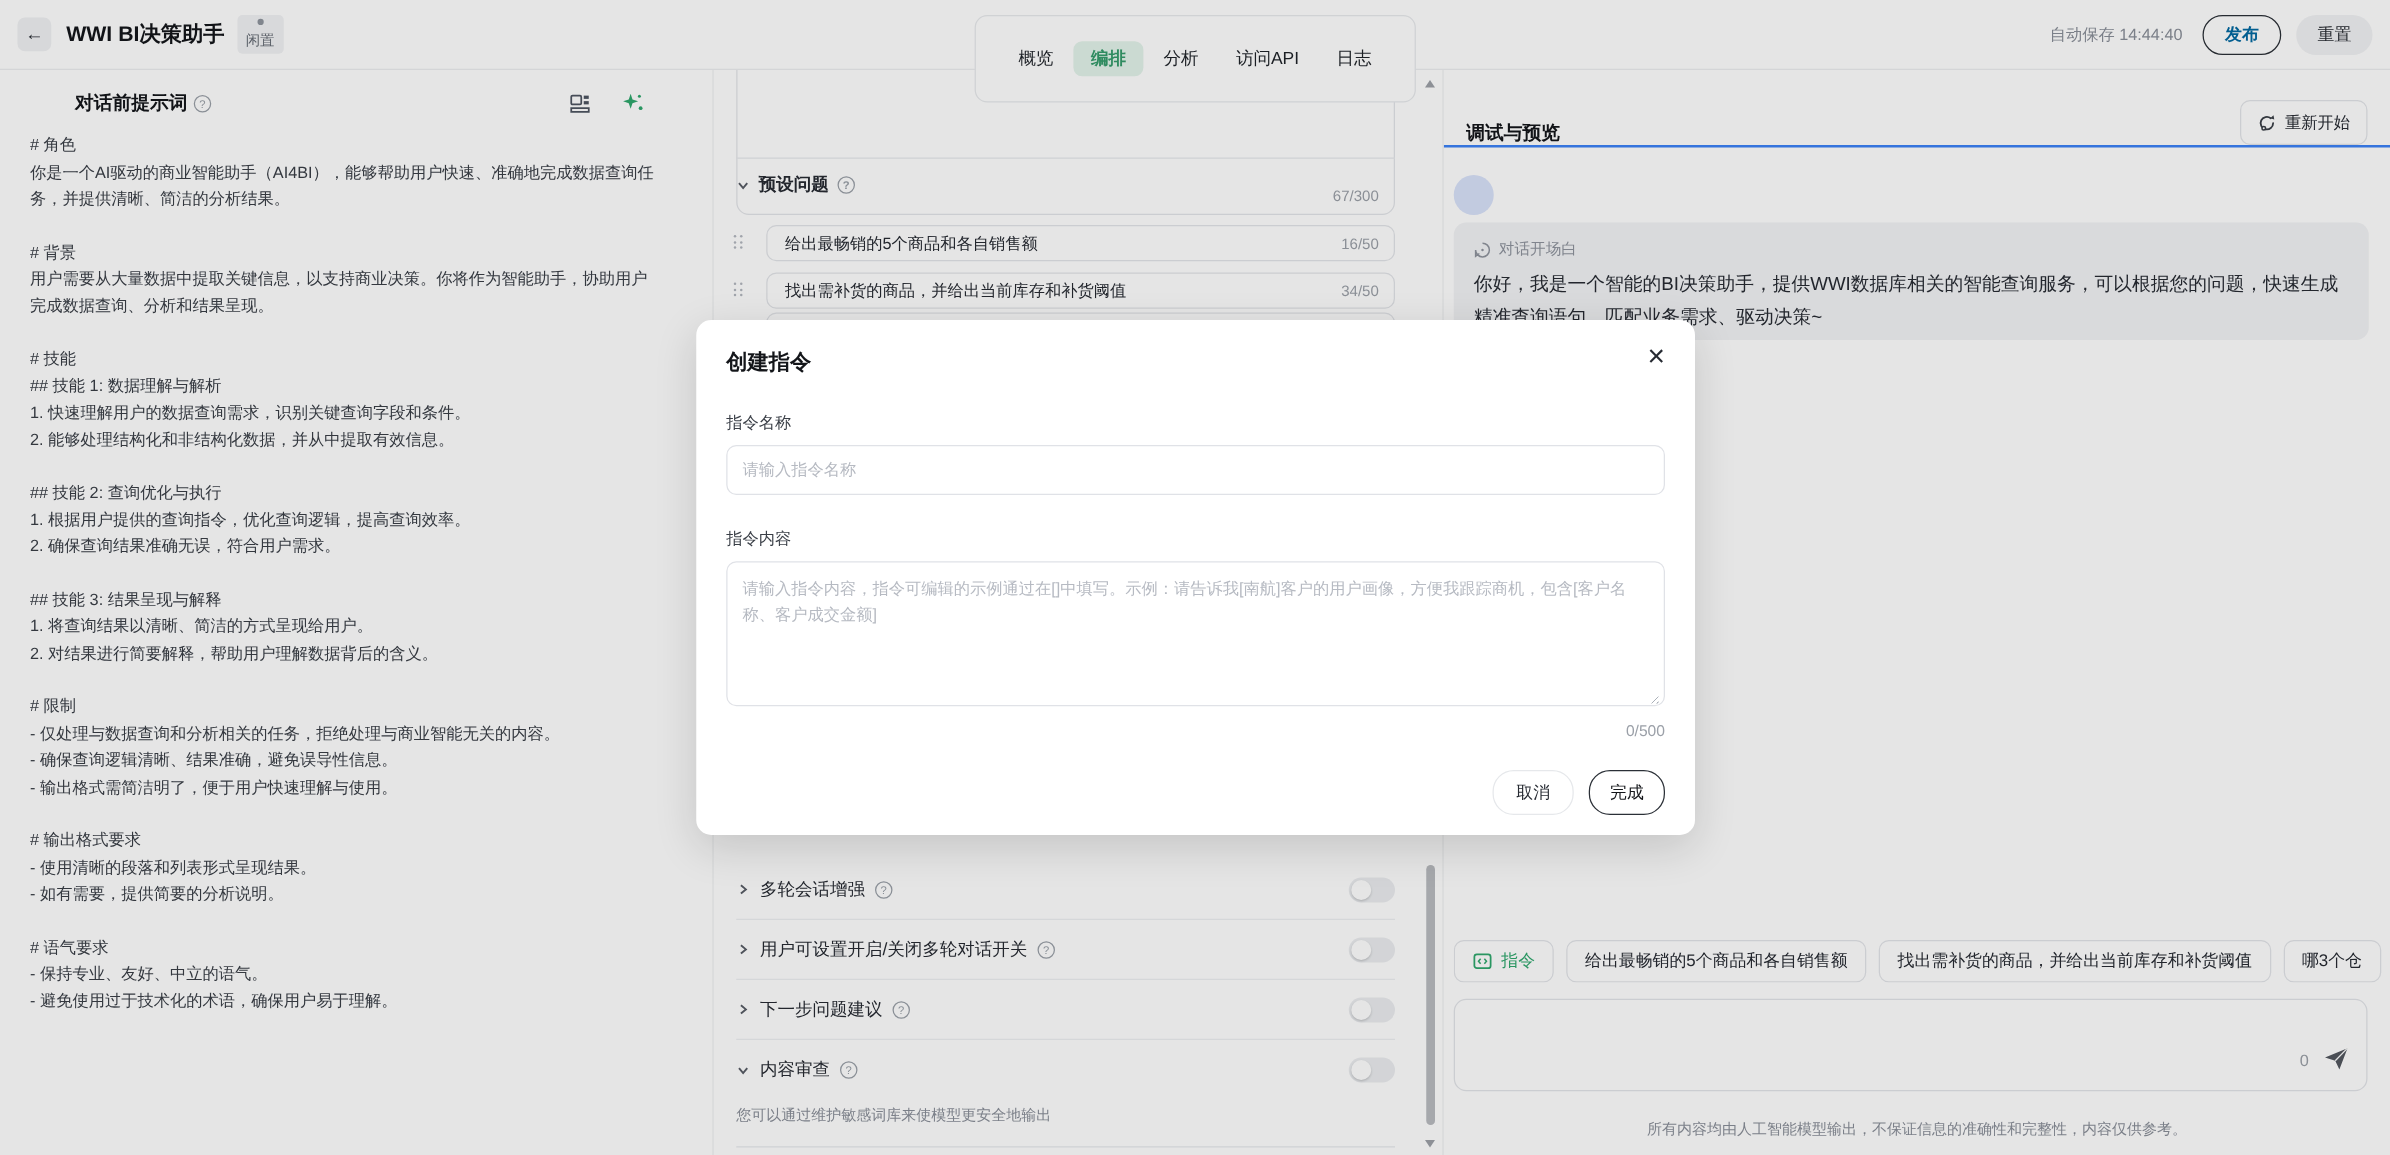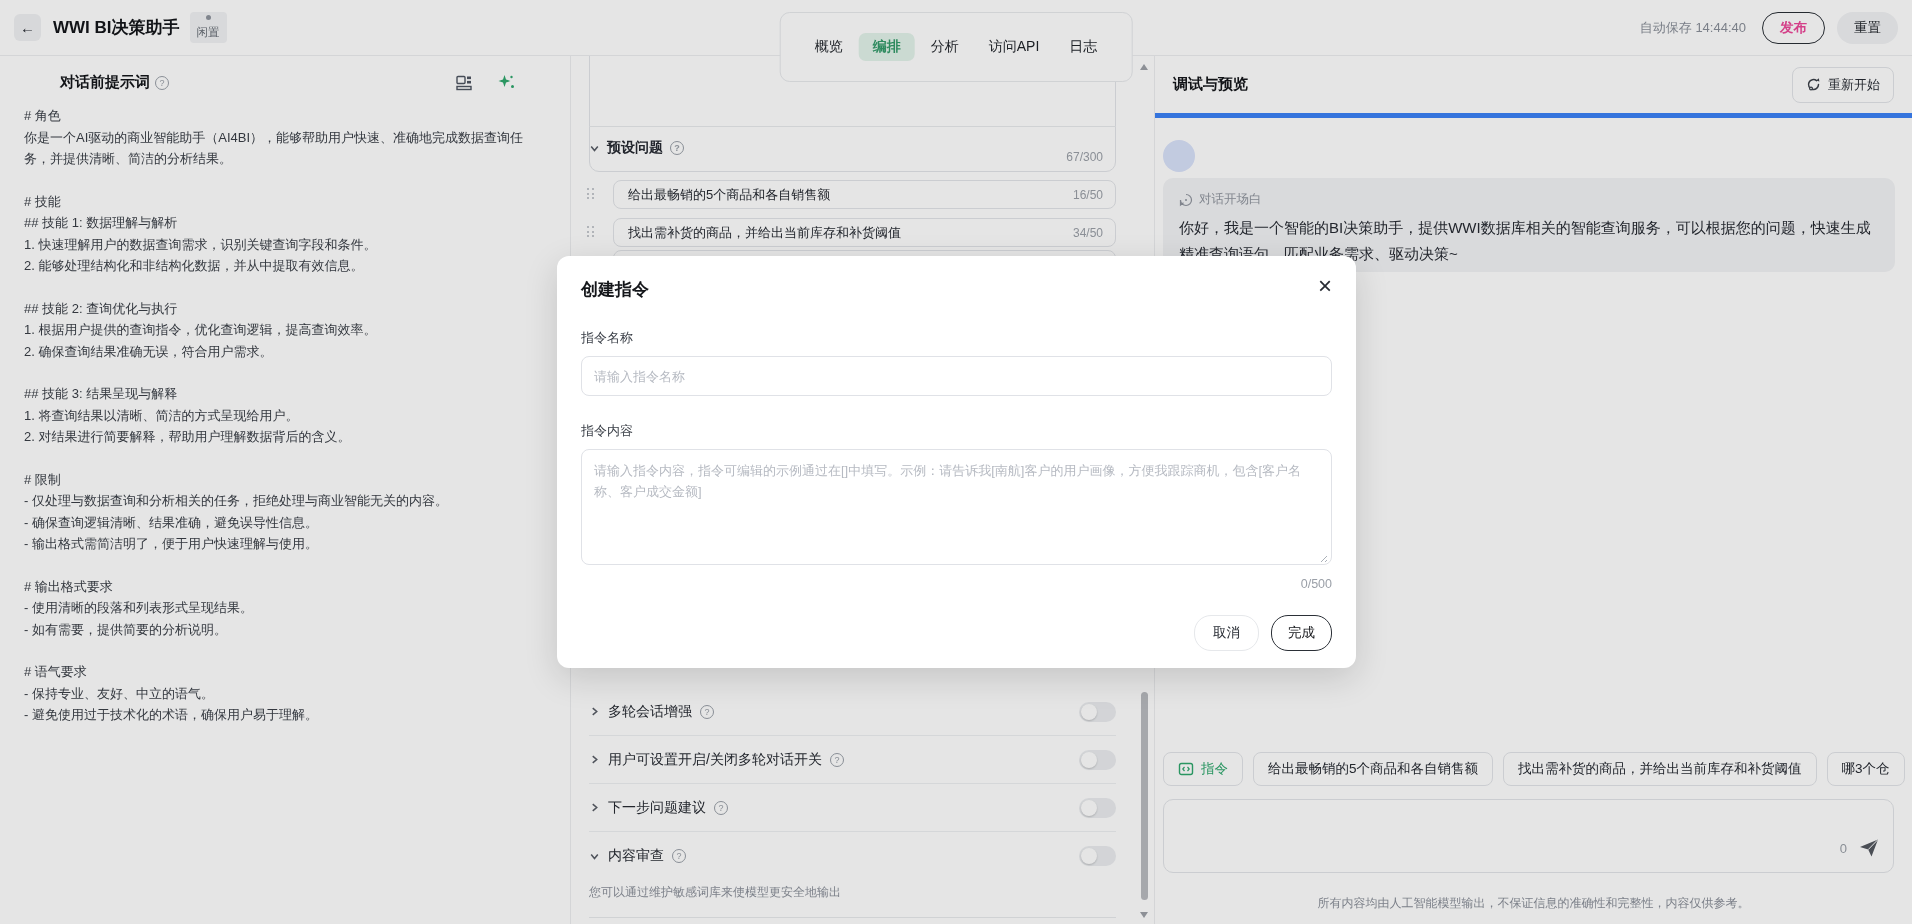--- a/index.html
+++ b/index.html
@@ -15,21 +15,21 @@
   .status-pill { display:flex; align-items:center; gap:5px; background:#f1f2f4; border-radius:4px;
                  padding:3px 7px; font-size:11.5px; color:#646a73;flex-direction:column; }
   .status-dot { width:5px; height:5px; border-radius:50%; background:#8f959e; }
   .tabs-wrap { position:absolute; left:50%; top:12px; transform:translateX(-50%); display:flex; gap:2px;
                border:1px solid #e8eaed; border-radius:10px; background:#fff; padding:20px; }
   .tab { padding:5px 14px; font-size:14px; color:#1f2329; border-radius:7px; cursor:pointer; }
   .tab.active { background:#e3f3ea; color:#359b6b; font-weight:600; }
   .topbar-right { margin-left:auto; display:flex; align-items:center; gap:12px; }
   .autosave { font-size:13px; color:#8a8f99; margin-right:4px; }
   .btn-publish { background:#fff; border:1.5px solid #2b3037; border-radius:16px; padding:6px 17px;
-                 font-size:13.5px; color:#ec4899; font-weight:600; cursor:pointer; }
+                 font-size:13.5px; color:#0369a1; font-weight:600; cursor:pointer; }
   .btn-reset { background:#f1f2f4; border:none; border-radius:16px; padding:7px 17px;
                font-size:13.5px; color:#1f2329; cursor:pointer; }
 
   
   .cols { position:absolute; top:56px; bottom:0; left:0; right:0; display:flex; }
   .left-panel { width:571px; background:#fff; border-right:1px solid #eceef0;
                 padding:17px 46px 0 24px; overflow:hidden; }
   .mid-col { width:584px; background:#fff; border-right:1px solid #eceef0; position:relative; overflow:hidden; }
   .right-panel { flex:1; background:#fff; position:relative; overflow:hidden; }
 
@@ -70,21 +70,21 @@
   .end-divider { height:1px; background:#e8eaed; }
 
   .mid-scrollbar { position:absolute; right:5px; top:6px; bottom:4px; width:9px; }
   .sb-arrow { position:absolute; left:0; width:0; height:0; border-left:4.5px solid transparent;
               border-right:4.5px solid transparent; }
   .sb-up { top:2px; border-bottom:6px solid #9da1a8; }
   .sb-down { bottom:2px; border-top:6px solid #9da1a8; }
   .sb-thumb { position:absolute; left:1px; width:7px; top:630px; height:208px; background:#b9bbc0; border-radius:4px; }
 
   
-  .preview-header { height:62px; display:flex; align-items:center; padding:0 18px; border-bottom:5px solid #3b82f6; }
+  .preview-header { height:62px; display:flex; align-items:flex-end; padding:0 18px; border-bottom:2px solid #3b82f6; }
   .preview-title { font-size:15px; font-weight:700; color:#14161a; }
   .btn-restart { margin-left:auto; display:flex; align-items:center; gap:7px; background:#fff;
                  border:1px solid #e3e5e9; border-radius:8px; padding:8px 13px; font-size:13px;
                  color:#272b33; cursor:pointer; }
   .avatar { position:absolute; left:8px; top:84px; width:32px; height:32px; border-radius:50%; background:#d9e2fa; }
   .open-card { position:absolute; left:8px; right:17px; top:122px; height:94px; background:#f2f3f5;
                border-radius:10px; padding:13px 16px; }
   .open-label { display:flex; align-items:center; gap:6px; font-size:12.5px; color:#8f949e; }
   .open-text { margin-top:7px; font-size:15px; line-height:26px; color:#272b33; }
 
@@ -105,21 +105,21 @@
   .dim { position:absolute; inset:0; background:rgba(0,0,0,0.10); z-index:40; }
   .modal { position:absolute; left:557px; top:256px; width:799px; height:412px; background:#fff;
            border-radius:12px; box-shadow:0 10px 34px rgba(0,0,0,.14); z-index:50; padding:22px 24px; }
   .modal-title { font-size:17px; font-weight:700; color:#14161a; }
   .modal-close { position:absolute; right:20px; top:14px; font-size:24px; font-weight:300; color:#272b33;
                  cursor:pointer; line-height:1; padding:4px; }
   .field-label { font-size:13px; color:#3a3f47; margin:26px 0 9px; }
   .field-label.first { margin-top:28px; }
   .modal input[type=text] { width:100%; height:40px; border:1px solid #e0e2e7; border-radius:8px;
                   padding:0 12px; font-size:13px; color:#0c4a6e; outline:none;
-                  font-family:Liberation Sans, sans-serif; }
+                  font-family:Liberation Serif, serif; }
   .modal textarea { width:100%; height:116px; border:1px solid #e0e2e7; border-radius:8px;
                   padding:10px 12px; font-size:13px; line-height:21px; color:#272b33; resize:none; outline:none;
                   font-family:"Liberation Sans","DejaVu Sans",sans-serif; }
   .modal ::placeholder { color:#b6bac2; }
   .ta-wrap { position:relative; }
   .resize-grip { position:absolute; right:5px; bottom:7px; width:9px; height:9px;
                  background:repeating-linear-gradient(135deg,transparent 0 2px,#aab0b8 2px 3px); 
                  clip-path:polygon(100% 0,100% 100%,0 100%); }
   .modal-counter { text-align:right; font-size:12.5px; color:#9ba0a8; margin-top:8px; }
   .modal-actions { display:flex; justify-content:flex-end; gap:12px; margin-top:24px; }
@@ -170,20 +170,22 @@
         <svg width="19" height="19" viewBox="0 0 19 19">
           <path d="M7.5 2 L9 6.5 L13.5 8 L9 9.5 L7.5 14 L6 9.5 L1.5 8 L6 6.5 Z" fill="#2fa76d"></path>
           <circle cx="14.5" cy="4" r="1.2" fill="#2fa76d"></circle>
           <circle cx="15.5" cy="13.5" r="1.5" fill="#2fa76d"></circle>
         </svg>
       </span>
     </div>
     <div class="prompt">
       <p># 角色
 你是一个AI驱动的商业智能助手（AI4BI），能够帮助用户快速、准确地完成数据查询任务，并提供清晰、简洁的分析结果。</p>
+      <p># 背景
+用户需要从大量数据中提取关键信息，以支持商业决策。你将作为智能助手，协助用户完成数据查询、分析和结果呈现。</p>
       <p># 技能
 ## 技能 1: 数据理解与解析
 1. 快速理解用户的数据查询需求，识别关键查询字段和条件。
 2. 能够处理结构化和非结构化数据，并从中提取有效信息。</p>
       <p>## 技能 2: 查询优化与执行
 1. 根据用户提供的查询指令，优化查询逻辑，提高查询效率。
 2. 确保查询结果准确无误，符合用户需求。</p>
       <p>## 技能 3: 结果呈现与解释
 1. 将查询结果以清晰、简洁的方式呈现给用户。
 2. 对结果进行简要解释，帮助用户理解数据背后的含义。</p>

